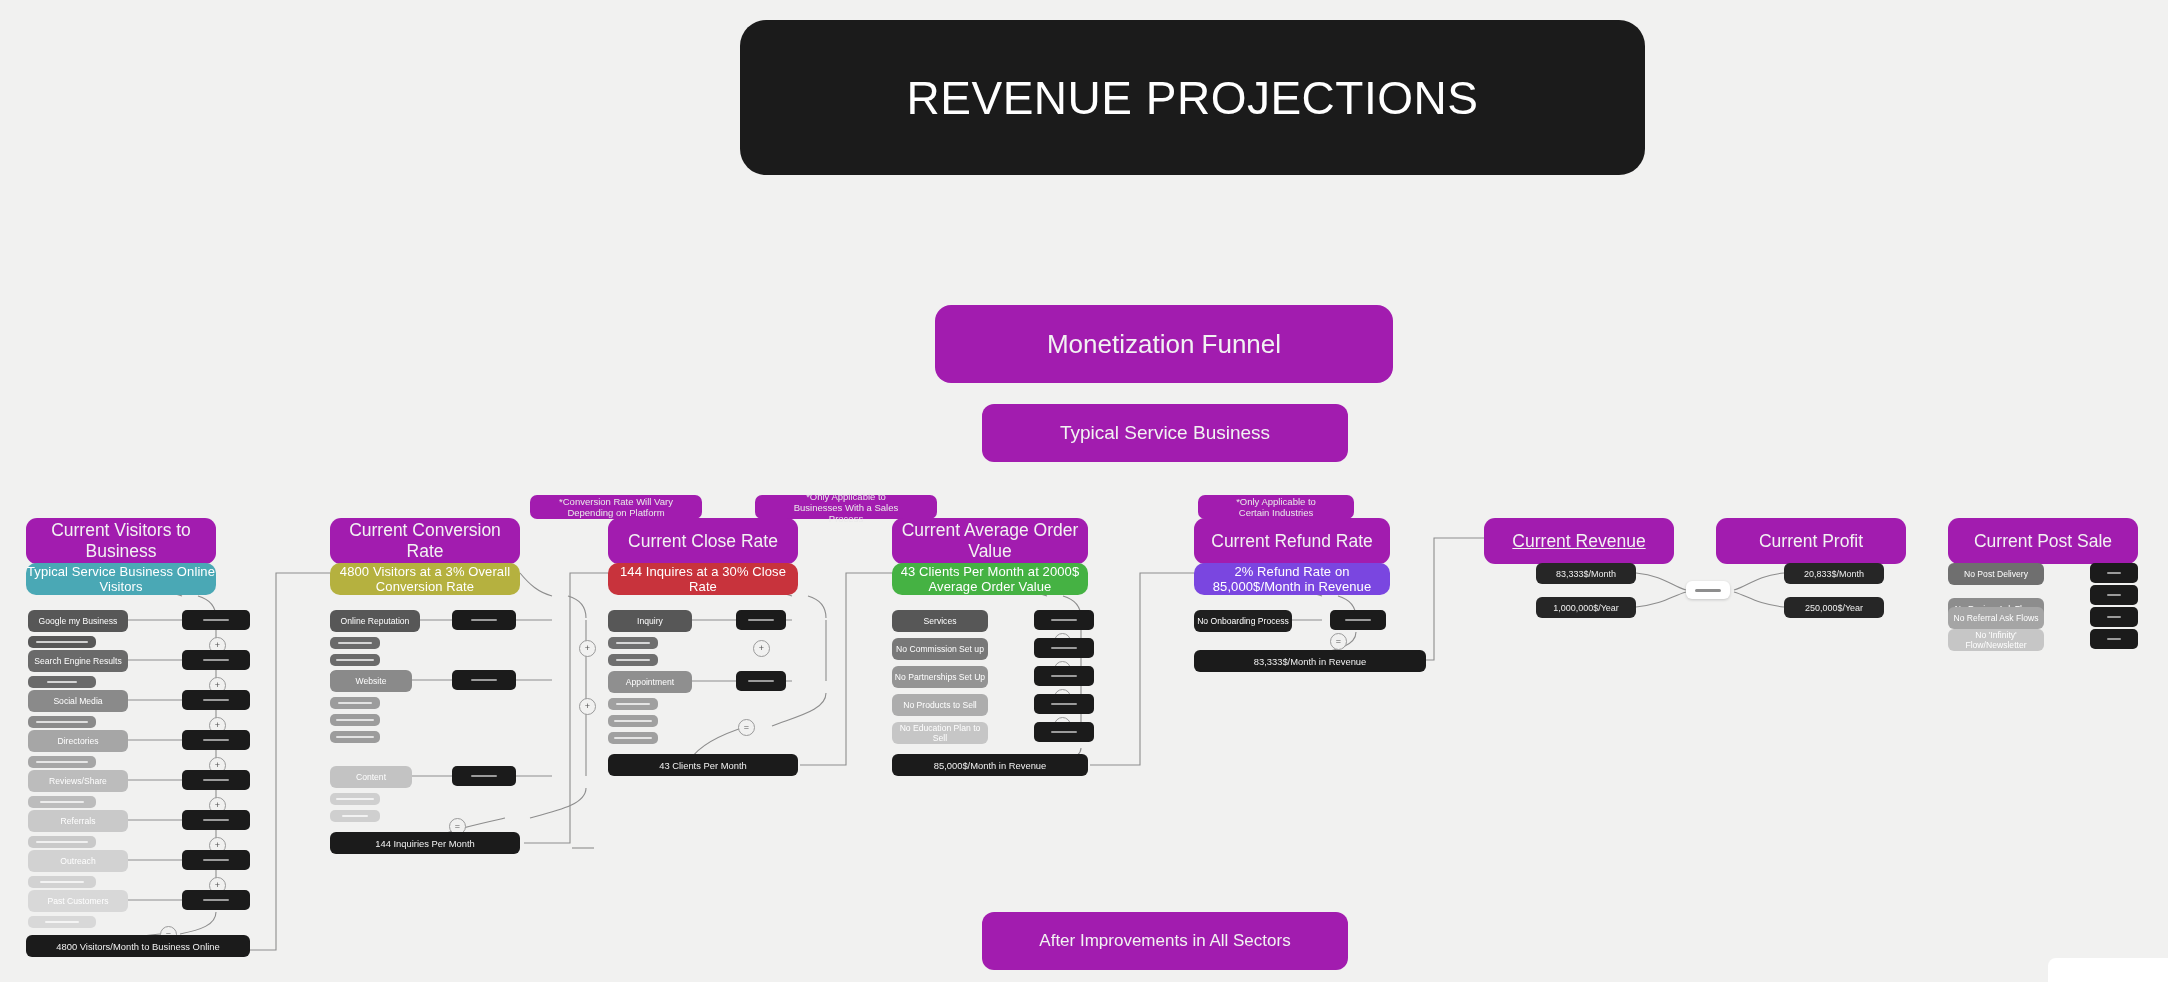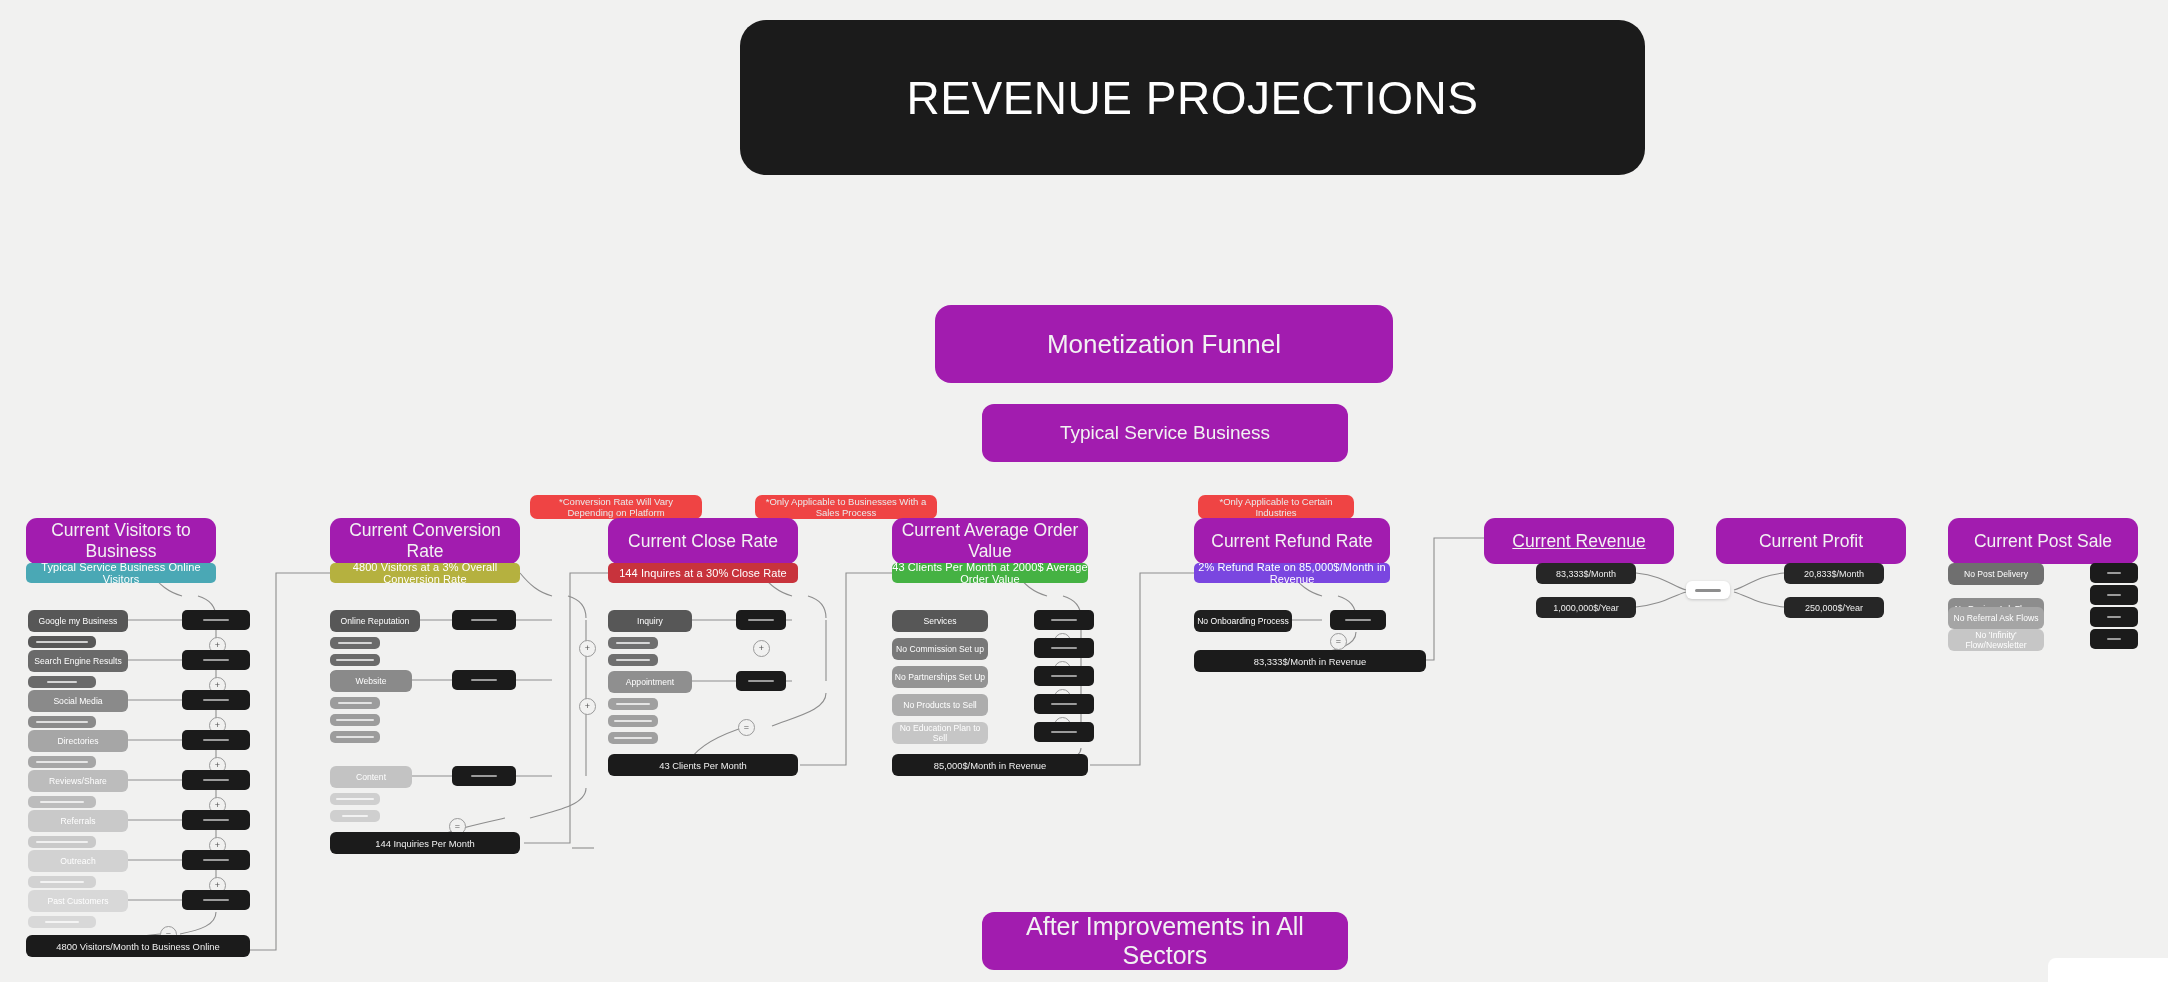--- a/index.html
+++ b/index.html
@@ -15,26 +15,26 @@
   svg#wires{position:absolute;left:0;top:0;width:2168px;height:982px;pointer-events:none;}
   .node{position:absolute;box-sizing:border-box;display:flex;align-items:center;justify-content:center;text-align:center;}
   .dark{background:#a21caf;color:#f2f2f2;border-radius:10px;}
   .title-hero{
     left:740px;top:20px;width:905px;height:155px;
     border-radius:26px;font-size:46px;letter-spacing:.5px;
     background:#1b1b1b;color:#fff;
   }
   .funnel{left:935px;top:305px;width:458px;height:78px;border-radius:16px;font-size:26px;}
   .typical{left:982px;top:404px;width:366px;height:58px;border-radius:12px;font-size:19px;}
-  .after{left:982px;top:912px;width:366px;height:58px;border-radius:12px;font-size:25px;}
+  .after{left:982px;top:912px;width:366px;height:58px;border-radius:12px;font-size:17px;}
 
   .col-head{height:46px;border-radius:11px;font-size:17.5px;font-weight:400;}
-  .note{height:24px;border-radius:7px;font-size:9.5px;background:#ef4444;color:#eaeaea;padding:0 10px;}
-
-  .banner{height:20px;border-radius:5px;font-size:11px;color:#fff;letter-spacing:.1px;}
+  .note{height:24px;border-radius:7px;font-size:9.5px;background:#a21caf;color:#eaeaea;padding:0 26px;}
+
+  .banner{height:32px;border-radius:10px;font-size:13px;color:#fff;letter-spacing:.1px;}
   .b-teal{background:#4aa8b5;}
   .b-olive{background:#b5b13f;}
   .b-red{background:#c8333c;}
   .b-green{background:#45b243;}
   .b-purple{background:#7a46e0;}
 
   .item{height:22px;border-radius:6px;font-size:8.6px;color:#fff;}
   .minibox{height:20px;border-radius:5px;background:#1b1b1b;display:flex;align-items:center;justify-content:center;}
   .minibox .dash{width:26px;height:2.5px;background:#9b9b9b;border-radius:2px;}
 

